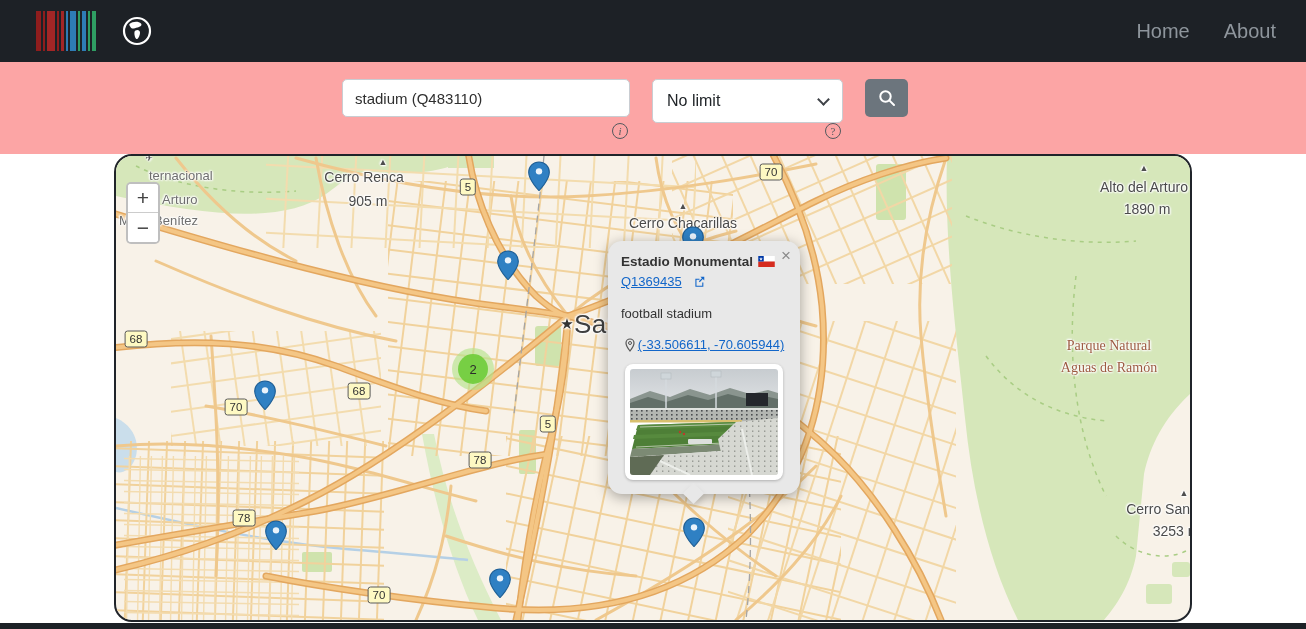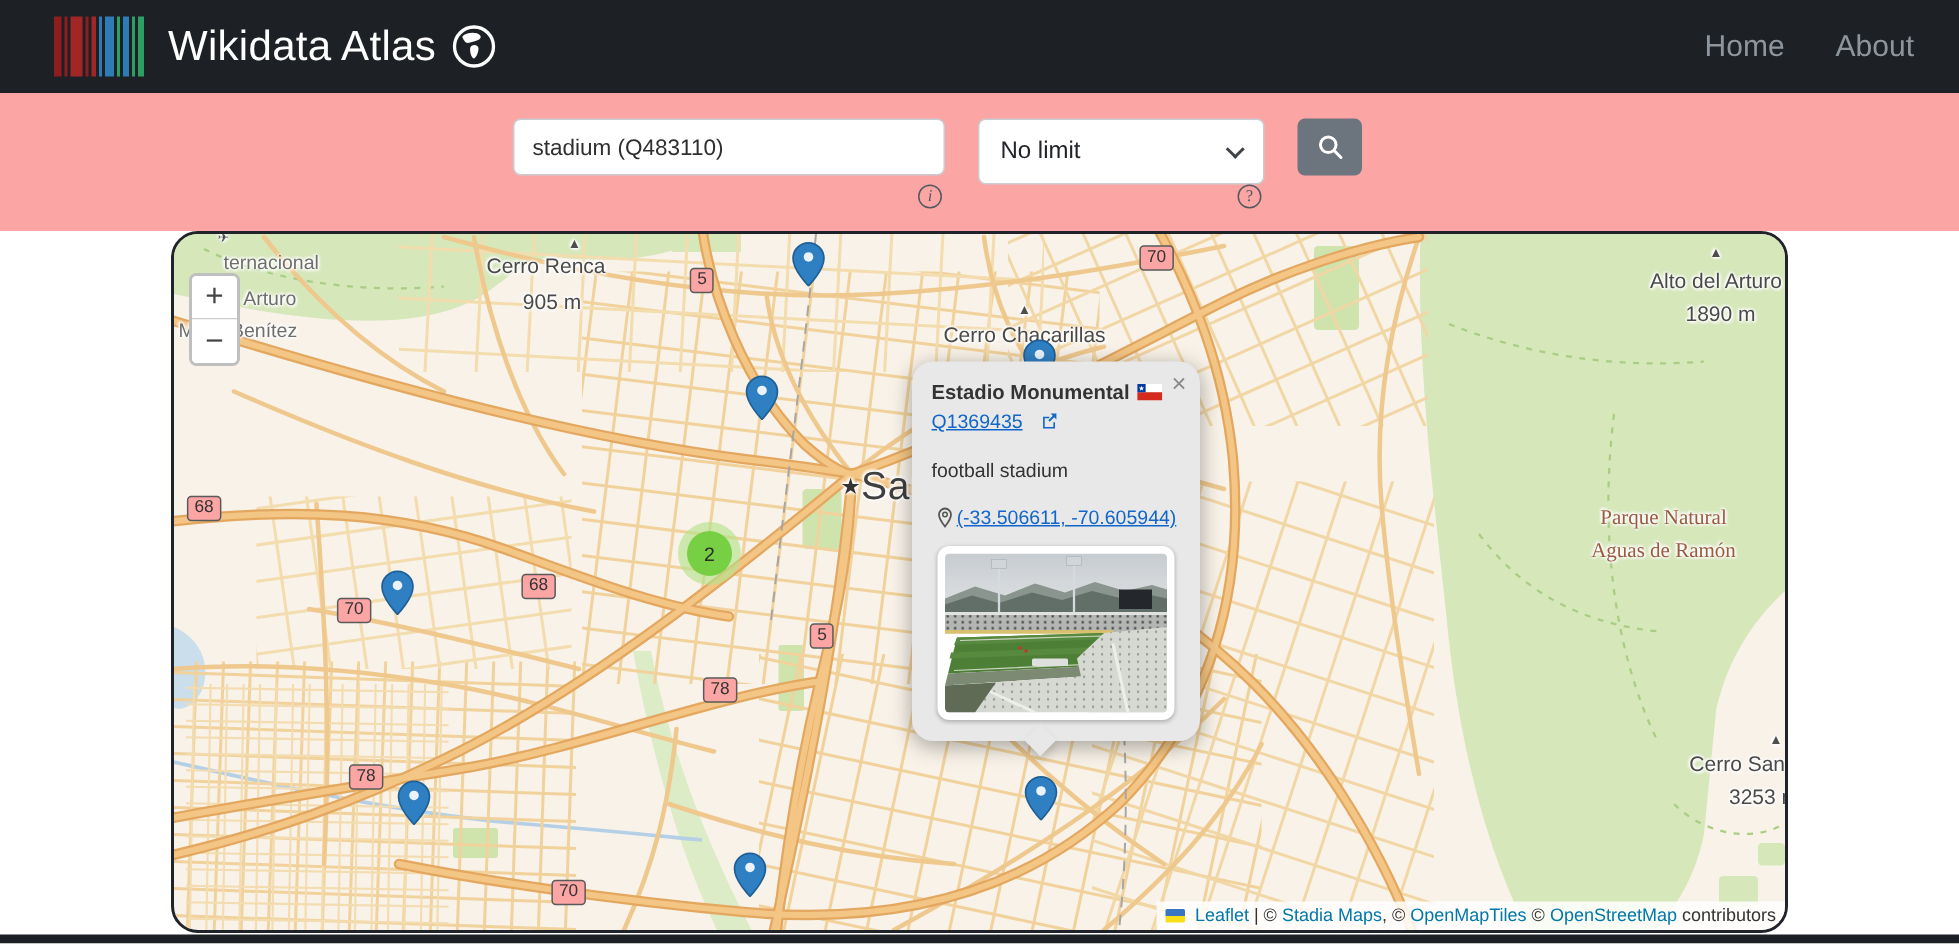--- a/index.html
+++ b/index.html
@@ -46,21 +46,21 @@
     transform:translate(-50%,-50%);
     text-shadow:0 0 2px #fff,0 0 2px #fff,0 0 3px #fff,1px 1px 2px #fff,-1px -1px 2px #fff; }
   .mlabel.peak { font-size:14px; color:#4a4a4a; }
   .mlabel.peak-ico { font-size:9px; color:#4e4e4e; transform:translate(-50%,-50%); }
   .mlabel.place { font-size:13px; color:#6e6e6e; transform:translate(0,-50%); }
   .mlabel.park { font-size:14px; color:#9c5a40;
     font-family:"Liberation Serif", serif; }
   .mlabel.city { font-size:26px; color:#3f3f3f; transform:translate(0,-50%); letter-spacing:.5px; }
   .mlabel.city-star { font-size:15px; color:#333; }
 
-  .shield { position:absolute; z-index:3; transform:translate(-50%,-50%); background:#fca5a5;
+  .shield { position:absolute; z-index:3; transform:translate(-50%,-50%); background:#fef9c3;
     border:1.5px solid #5a5a5a; border-radius:3px; font-size:11.5px; color:#333;
     padding:0 4px; height:17px; line-height:14px; pointer-events:none; }
 
   .pin { position:absolute; z-index:4; transform:translate(-50%,-100%); width:23px; height:30px;
     cursor:pointer; }
   .cluster { position:absolute; z-index:4; transform:translate(-50%,-50%); width:42px; height:42px;
     border-radius:50%; background:rgba(181,226,140,.65); display:flex; align-items:center;
     justify-content:center; cursor:pointer; }
   .cluster-inner { width:30px; height:30px; border-radius:50%; background:rgba(110,204,57,.9);
     display:flex; align-items:center; justify-content:center; font-size:13px; color:#2c2c2c; }
@@ -108,21 +108,20 @@
       <span style="background: rgb(163, 38, 38); width: 8px;"></span>
       <span style="background: rgb(143, 29, 29); width: 2px;"></span>
       <span style="background: rgb(163, 38, 38); width: 3px;"></span>
       <span style="background: rgb(46, 124, 181); width: 2px;"></span>
       <span style="background: rgb(46, 124, 181); width: 6px;"></span>
       <span style="background: rgb(47, 158, 99); width: 2px;"></span>
       <span style="background: rgb(46, 124, 181); width: 4px;"></span>
       <span style="background: rgb(47, 158, 99); width: 2px;"></span>
       <span style="background: rgb(47, 158, 99); width: 4px;"></span>
     </div>
-  <div class="app-title">Wikidata Atlas</div>
   <div class="globe">
     <svg width="30" height="30" viewBox="0 0 30 30">
       <circle cx="15" cy="15" r="13" fill="none" stroke="#fff" stroke-width="2.2"></circle>
       <path d="M7.5,8 C10.5,5.5 16.5,5 19,7.5 C20.5,9.5 18,10.8 15.5,11.5 C12.5,12.3 10,13.5 8.8,11.5 C8,10.2 6.8,8.8 7.5,8 Z" fill="#fff"></path>
       <path d="M13.5,14.5 C15.5,13.3 18,14.2 18,16.4 C18,19.5 16,23 14.8,23 C13.6,23 12.4,19.6 12.4,17.4 C12.4,15.6 12.6,15.1 13.5,14.5 Z" fill="#fff"></path>
     </svg>
   </div>
   <div class="nav">
     <a href="#">Home</a>
     <a href="#">About</a>
@@ -813,21 +812,17 @@
         <polygon points="106,53 148,49 148,106 96,106 88,70" fill="url(#cr2)"></polygon>
         <polygon points="0,88 122,80 148,98 148,106 0,106" fill="url(#cr2)"></polygon>
         <polygon points="0,88 34,86 20,106 0,106" fill="#5f6b55"></polygon>
         <line x1="112" y1="60" x2="122" y2="106" stroke="#eceeea" stroke-width="2"></line>
         <line x1="30" y1="92" x2="60" y2="106" stroke="#eceeea" stroke-width="2"></line>
       </svg>
     </div>
     <div class="popup-tip"></div>
   </div>
 
-  <div class="attribution">
-    <span class="ua-flag"></span>
-    <a>Leaflet</a><span> | © </span><a>Stadia Maps</a><span>, © </span><a>OpenMapTiles</a><span> © </span><a>OpenStreetMap</a><span> contributors</span>
-  </div>
 
 </div>
 </div>
 
 <div class="footer-strip"></div>
 
 </body></html>

